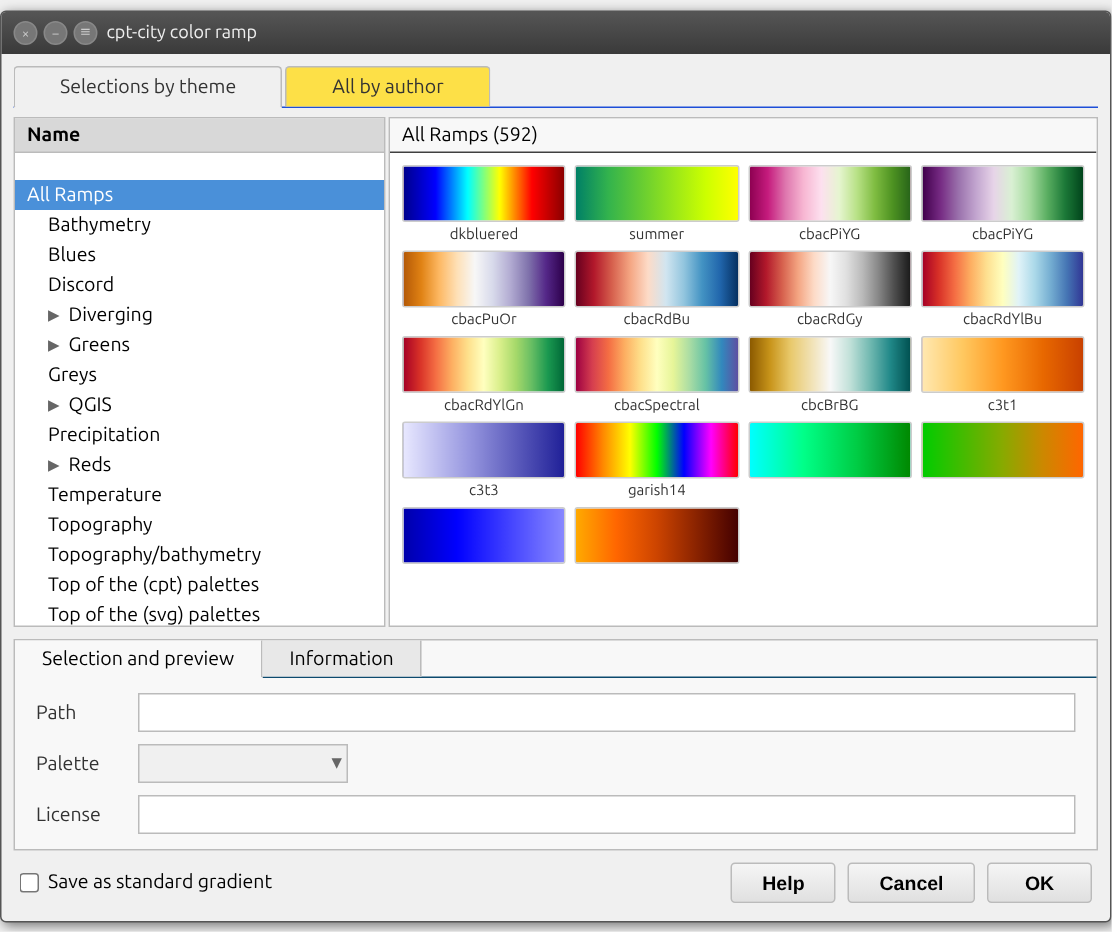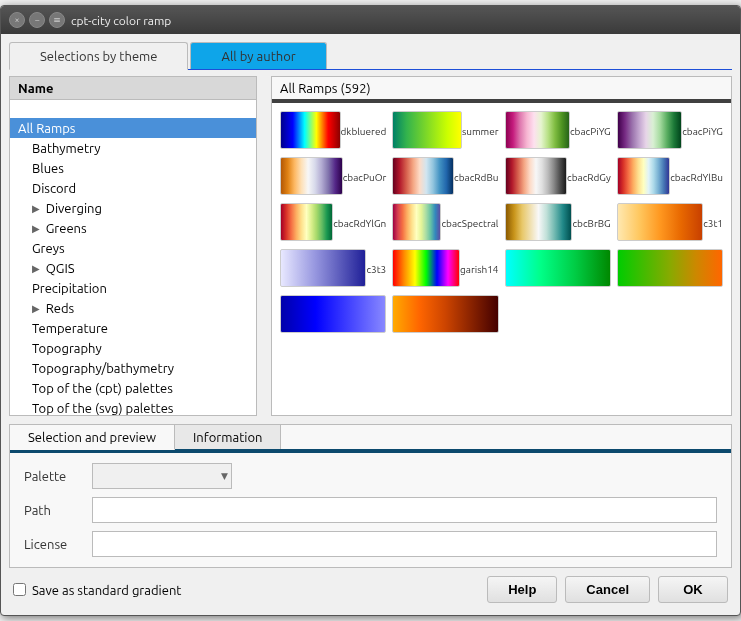--- a/index.html
+++ b/index.html
@@ -54,39 +54,39 @@
       padding: 8px;
     }
     
     .tabs-row {
       display: flex;
       border-bottom: 1px solid #1d4ed8;
       margin-bottom: 6px;
     }
     .tab {
       padding: 6px 30px;
-      background: #0ea5e9;
+      background: #fde047;
       border: 1px solid #bbb;
       border-bottom: none;
       cursor: pointer;
       font-size: 13px;
       color: #333;
       border-radius: 3px 3px 0 0;
       margin-right: 2px;
     }
     .tab.active {
       background: #f0f0f0;
       font-weight: normal;
       border-bottom: 1px solid #f0f0f0;
       margin-bottom: -1px;
     }
     
     .main-area {
       display: flex;
-      gap: 14px;
+      gap: 2px;
       height: 340px;
     }
     
     .left-panel {
       width: 248px;
       border: 1px solid #bbb;
       background: #fff;
       display: flex;
       flex-direction: column;
       overflow: hidden;
@@ -118,38 +118,38 @@
       flex: 1;
       border: 1px solid #bbb;
       background: #fff;
       display: flex;
       flex-direction: column;
       overflow: hidden;
     }
     .right-panel-header {
       padding: 4px 8px;
       font-size: 13px;
-      border-bottom: 4px solid #404040;
+      border-bottom: 1px solid #404040;
       background: #f8f8f8;
     }
     .scrollable-grid-wrapper {
       flex: 1;
       overflow-y: scroll;
       overflow-x: hidden;
       position: relative;
     }
     .ramps-grid {
       display: grid;
       grid-template-columns: repeat(4, 1fr);
       gap: 6px;
       padding: 8px;
     }
     .ramp-item {
       display: flex;
-      flex-direction: row;
+      flex-direction: column;
       align-items: center;
       cursor: pointer;
     }
     .ramp-swatch {
       width: 100%;
       height: 38px;
       border: 1px solid #ccc;
       border-radius: 2px;
       margin-bottom: 2px;
     }
@@ -163,21 +163,21 @@
     .scrollable-grid-wrapper::-webkit-scrollbar-track { background: #f0f0f0; border-left: 1px solid #bbb; }
     .scrollable-grid-wrapper::-webkit-scrollbar-thumb { background: #ccc; border: 1px solid #aaa; }
     
     .bottom-section {
       margin-top: 8px;
       border: 1px solid #bbb;
       background: #f8f8f8;
     }
     .bottom-tabs {
       display: flex;
-      border-bottom: 4px solid #0c4a6e;
+      border-bottom: 1px solid #0c4a6e;
     }
     .bottom-tab {
       padding: 5px 18px;
       cursor: pointer;
       font-size: 13px;
       background: #e8e8e8;
       border-right: 1px solid #bbb;
     }
     .bottom-tab.active {
       background: #f8f8f8;
@@ -451,33 +451,33 @@
       </div>
     </div>
 
     <div class="bottom-section">
       <div class="bottom-tabs">
         <div class="bottom-tab active">Selection and preview</div>
         <div class="bottom-tab">Information</div>
       </div>
       <div class="bottom-content">
         <div class="form-row">
+          <span class="form-label">Path</span>
+          <input class="form-input" type="text" value="" style="">
+        </div>
+        <div class="form-row">
           <span class="form-label">Palette</span>
           <div class="select-wrapper">
             <select class="form-select">
               <option value=""></option>
             </select>
             <span class="select-arrow">▼</span>
           </div>
         </div>
         <div class="form-row">
-          <span class="form-label">Path</span>
-          <input class="form-input" type="text" value="" style="">
-        </div>
-        <div class="form-row">
           <span class="form-label">License</span>
           <input class="form-input" type="text" value="" style="">
         </div>
       </div>
     </div>
 
     <div class="footer">
       <div class="checkbox-row">
         <input type="checkbox" style="">
         <label>Save as standard gradient</label>

